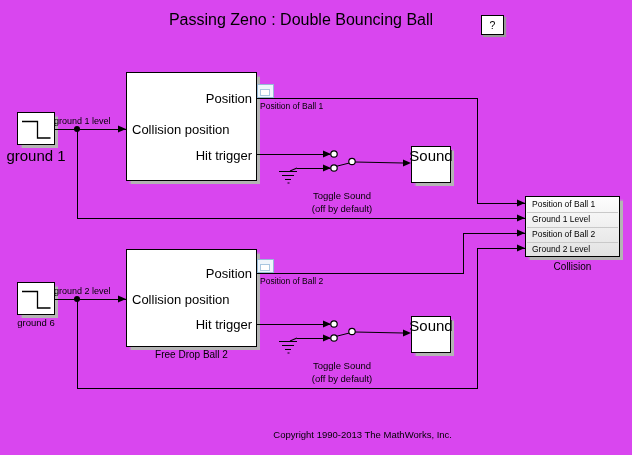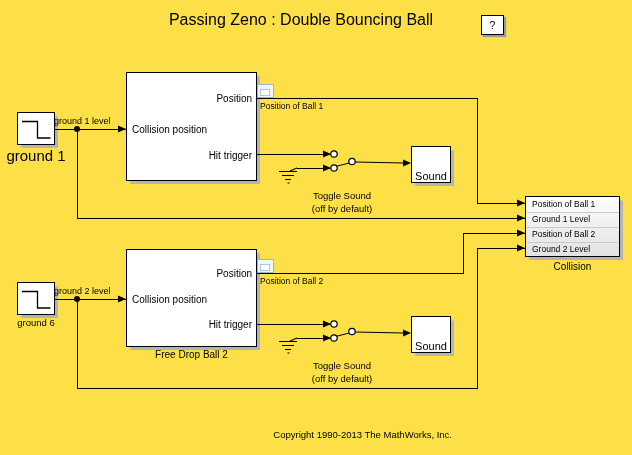--- a/index.html
+++ b/index.html
@@ -1,41 +1,41 @@
 <!DOCTYPE html>
 <html><head>
 <meta charset="utf-8">
 <style>
   html,body{margin:0;padding:0;background:#fff;}
   #canvas{
-    position:relative;width:632px;height:455px;background:#fde047;overflow:hidden;
+    position:relative;width:632px;height:455px;background:#d946ef;overflow:hidden;
     font-family:"Liberation Sans", sans-serif;color:#000;
   }
   .block{
     position:absolute;background:#fff;border:1px solid #000;box-sizing:border-box;
     box-shadow:2.5px 2.5px 1px #b4b4b4;
   }
   .lbl{position:absolute;white-space:nowrap;color:#000;}
   .center{text-align:center;}
   svg{position:absolute;left:0;top:0;}
-  .portlbl{position:absolute;font-size:10px;line-height:12px;white-space:nowrap;}
+  .portlbl{position:absolute;font-size:13px;line-height:12px;white-space:nowrap;}
   .animrow{
     position:absolute;left:0;width:100%;height:15px;line-height:15px;
     padding-left:6px;box-sizing:border-box;font-size:8.5px;white-space:nowrap;
   }
   .animsep{position:absolute;left:1px;width:91px;height:1px;background:#c9c9c9;}
   .badge{
     position:absolute;width:15px;height:12px;border:1.5px solid #97b9d6;
     background:#eef5fb;box-sizing:content-box;
   }
   .badge-inner{
     position:absolute;left:2px;top:4px;width:8px;height:5px;
     border:1px solid #a9c7e0;background:#ffffff;
   }
-  .soundtxt{display:flex;align-items:flex-end;justify-content:center;font-size:11px;}
+  .soundtxt{display:flex;align-items:flex-start;justify-content:center;font-size:15px;}
   .helpbtn{
     position:absolute;left:481px;top:15px;width:23px;height:20px;background:#fff;
     border:1px solid #000;box-shadow:2px 2px 1px #9a9a9a;box-sizing:border-box;
     display:flex;align-items:center;justify-content:center;font-size:10.5px;cursor:pointer;
   }
 </style>
 </head>
 <body>
 
 <div id="canvas">

